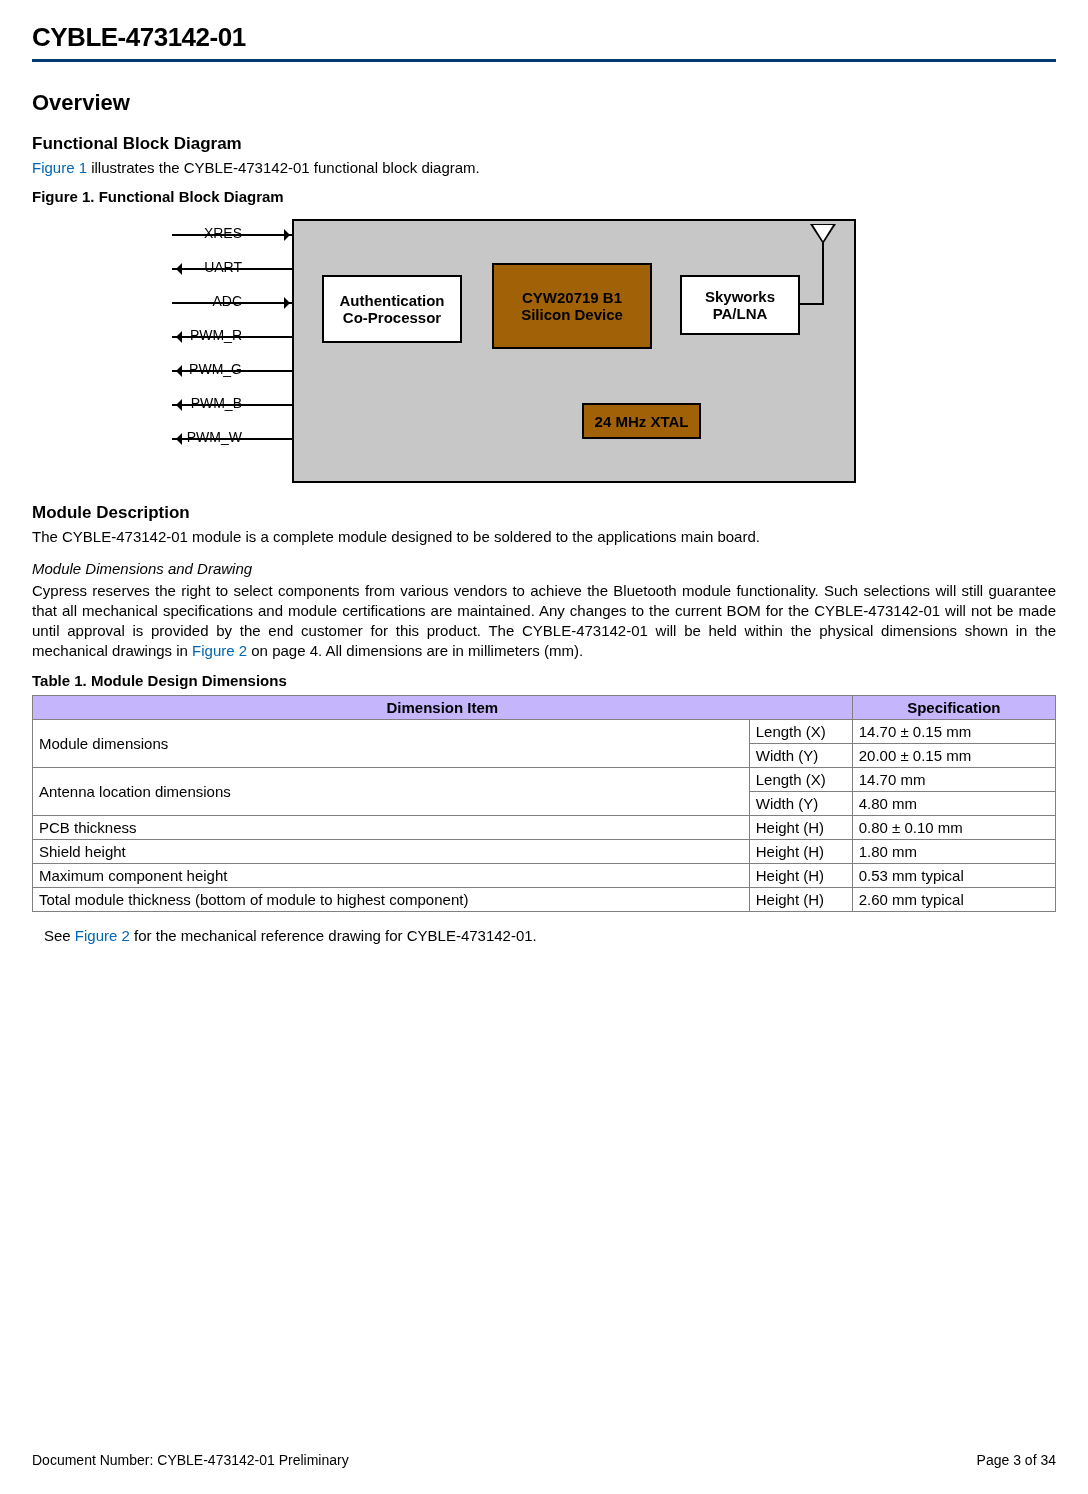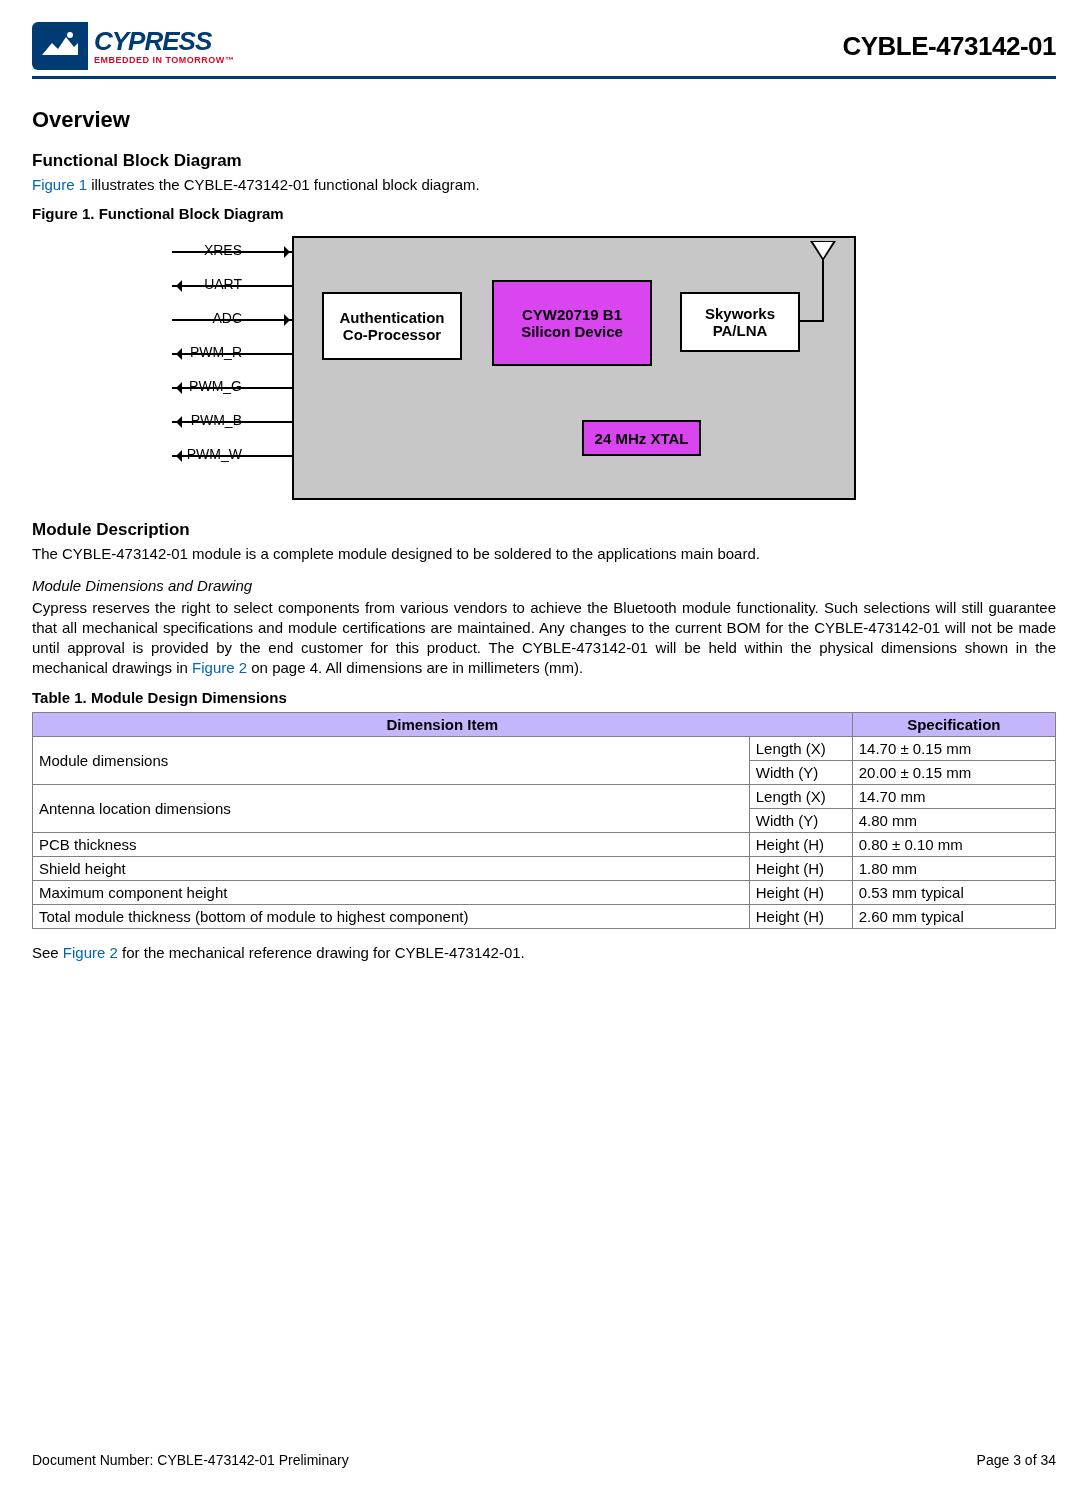--- a/index.html
+++ b/index.html
@@ -45,51 +45,39 @@
   .arrow-head-r::after, .arrow-head-l::before {
     content:""; position:absolute; top:-5px; border:6px solid transparent;
   }
   .arrow-head-r::after { right:-2px; border-left-color:#000; }
   .arrow-head-l::before{ left:-2px;  border-right-color:#000; }
   .blk {
     position:absolute; background:#fff; border:2px solid #000;
     display:flex; align-items:center; justify-content:center; text-align:center;
     font-weight:700; font-size:15px; padding:4px 8px; box-sizing:border-box;
   }
-  .blk-dark { background:#d946ef; }
+  .blk-dark { background:#a16207; }
   .ant-line { position:absolute; background:#000; }
   .ant-tri  { position:absolute; width:0; height:0; border-left:13px solid transparent; border-right:13px solid transparent; border-top:20px solid #000; }
   .ant-tri-inner { position:absolute; width:0; height:0; border-left:10px solid transparent; border-right:10px solid transparent; border-top:16px solid #fff; }
 
   
   .tbl-title { font-weight:700; margin:10px 0 6px; }
   table.dim { border-collapse:collapse; width:100%; font-size:15px; }
   table.dim th, table.dim td { border:1px solid #808080; padding:3px 6px; text-align:left; }
   table.dim th { background:#c4b5fd; font-weight:700; text-align:center; }
   table.dim td.axis { width:90px; }
 
   
   .footer { position:absolute; bottom:26px; left:32px; right:32px; display:flex; justify-content:space-between; font-size:14px; }
 </style>
 </head>
 <body>
 
 <div class="header">
-  <div class="logo-box">
-    <div class="logo-square">
-      <svg viewBox="0 0 40 34">
-          <path d="M2 26 L12 14 L18 20 L26 8 L34 18 L38 14 L38 26 Z" fill="#fff"></path>
-          <circle cx="30" cy="6" r="3" fill="#fff"></circle>
-        </svg>
-    </div>
-    <div class="logo-text">
-      <span class="logo-word">CYPRESS</span>
-      <span class="logo-tag">EMBEDDED IN TOMORROW™</span>
-    </div>
-  </div>
   <div class="part-no">CYBLE-473142-01</div>
 </div>
 <hr class="hr">
 
 <h1>Overview</h1>
 
 <h2>Functional Block Diagram</h2>
 <p>
   <span class="xref">Figure 1</span><span> illustrates the CYBLE-473142-01 functional block diagram.</span>
 </p>
@@ -182,20 +170,20 @@
       <td>0.53 mm typical</td>
     </tr>
     <tr>
       <td>Total module thickness (bottom of module to highest component)</td>
       <td class="axis">Height (H)</td>
       <td>2.60 mm typical</td>
     </tr>
   </tbody>
 </table>
 
-<p style="margin-top:14px;">
+<p style="margin-top:14px;margin-left:12px;">
   <span>See </span><span class="xref">Figure 2</span><span> for the mechanical reference drawing for CYBLE-473142-01.</span>
 </p>
 
 <div class="footer">
   <span>Document Number: CYBLE-473142-01 Preliminary</span>
   <span>Page 3 of 34</span>
 </div>
 
 </body></html>

